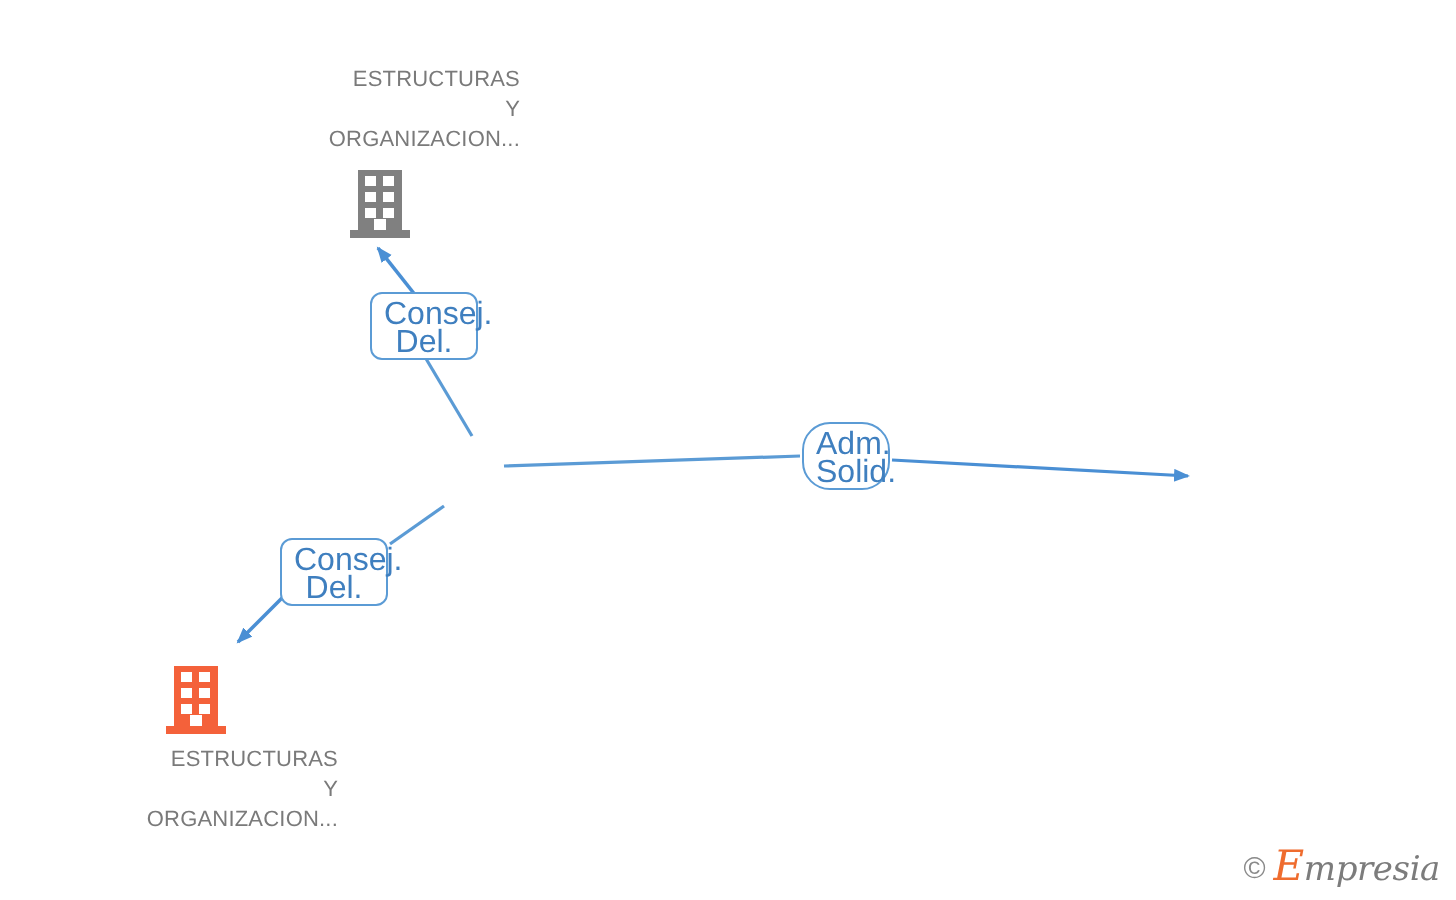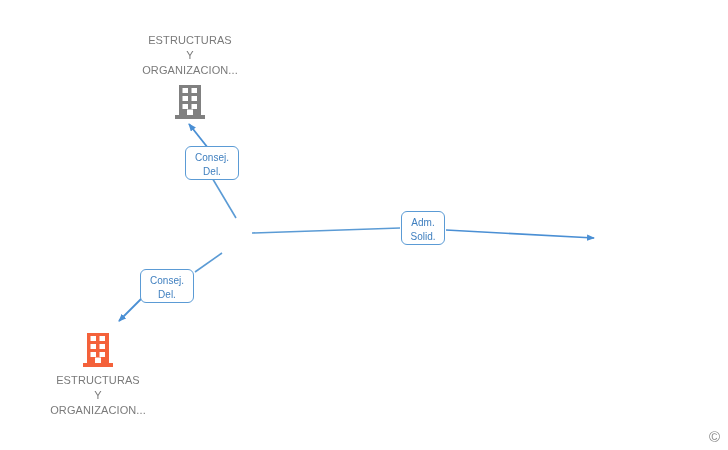--- a/index.html
+++ b/index.html
@@ -13,21 +13,21 @@
     height: 450px;
     background: #ffffff;
     font-family: "Liberation Sans", sans-serif;
     overflow: hidden;
   }
 
   
   .node {
     position: absolute;
     width: 140px;
-    text-align: center;
+    text-align: right;
     color: #7a7a7a;
     font-size: 11px;
     line-height: 15px;
   }
   .node .label {
     color: #7a7a7a;
     font-size: 11px;
     line-height: 15px;
     white-space: pre-line;
     letter-spacing: .1px;
@@ -45,21 +45,21 @@
     margin: 0 auto;
   }
 
   
   .badge {
     position: absolute;
     border: 1.5px solid #5b9bd5;
     border-radius: 6px;
     background: #ffffff;
     color: #3f7fbf;
-    font-size: 10px;
+    font-size: 16px;
     line-height: 14px;
     text-align: center;
     padding: 4px 6px;
     box-sizing: border-box;
     white-space: pre-line;
     font-family: "Liberation Sans", sans-serif;
   }
 
   
   #edges {
@@ -138,21 +138,21 @@
       <rect x="7.5" y="20" width="5.5" height="5" fill="#ffffff"></rect>
       <rect x="16.5" y="20" width="5.5" height="5" fill="#ffffff"></rect>
       <rect x="12" y="25.5" width="6" height="5.5" fill="#ffffff"></rect>
     </svg>
   </div>
 
   <div class="badge" style="left:185px; top:146px; width:54px; height:34px;">Consej.
 Del.</div>
 
 
-  <div class="badge" style="left:401px; top:211px; width:44px; height:34px;">Adm.
+  <div class="badge" style="left:401px; top:211px; width:44px; height:34px;border-radius:14px;">Adm.
 Solid.</div>
 
 
   <div class="badge" style="left:140px; top:269px; width:54px; height:34px;">Consej.
 Del.</div>
 
   <div class="node" style="left:27px; top:332px; width:142px;">
     <svg class="bldg" width="30" height="36" viewBox="0 0 30 36">
       <rect x="4" y="1" width="22" height="30" fill="#f4613a"></rect>
       <rect x="0" y="31" width="30" height="4" fill="#f4613a"></rect>
@@ -164,15 +164,16 @@
       <rect x="16.5" y="20" width="5.5" height="5" fill="#ffffff"></rect>
       <rect x="12" y="25.5" width="6" height="5.5" fill="#ffffff"></rect>
     </svg>
     <div class="label" style="margin-top:5px;">ESTRUCTURAS
 Y
 ORGANIZACION...</div>
   </div>
 
   <div id="watermark">
     <span class="copy">©</span>
+    <span class="brand"><span class="cap">E</span><span>mpresia</span></span>
   </div>
 
 </div>
 
 </body></html>

